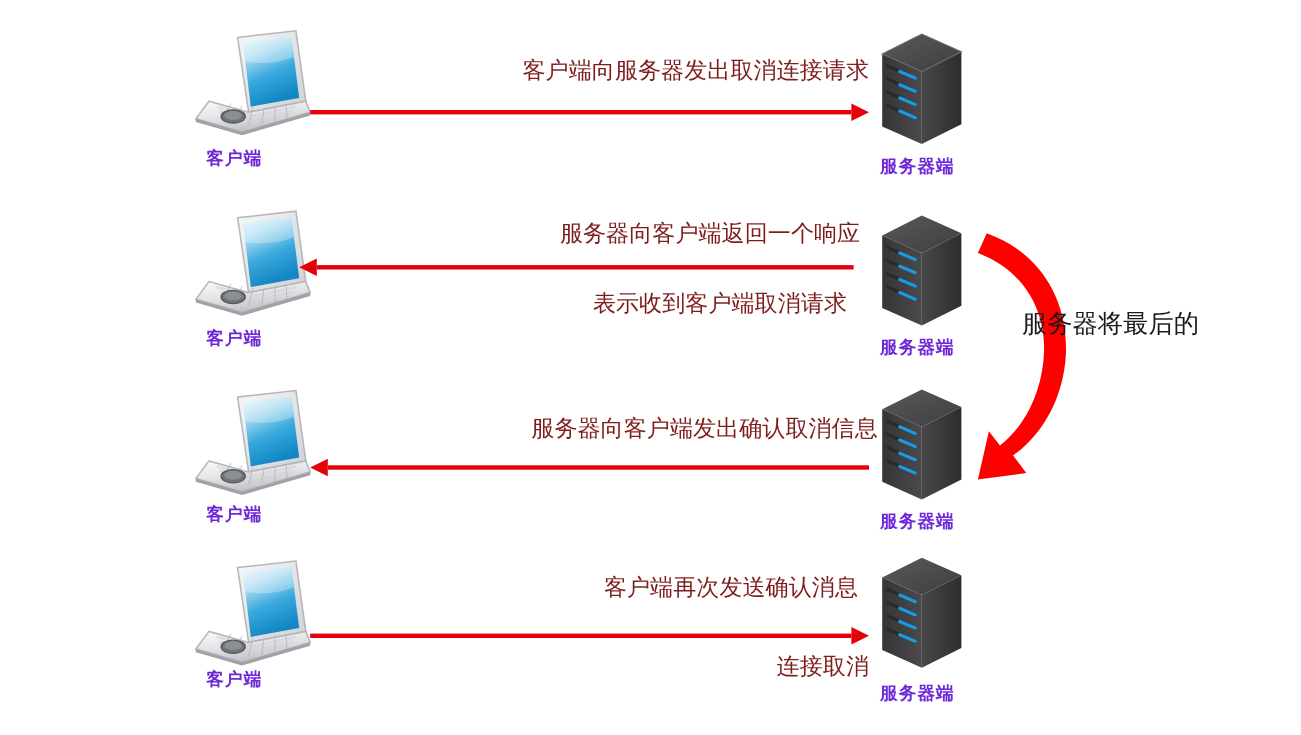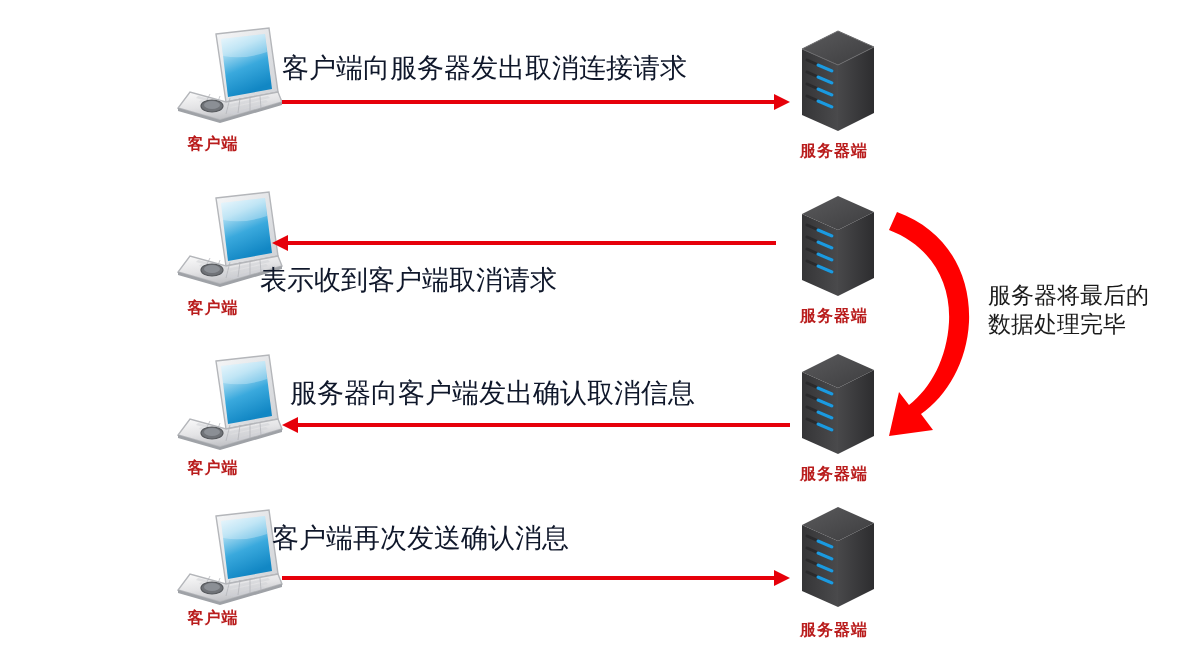--- a/index.html
+++ b/index.html
@@ -11,44 +11,44 @@
     position:relative;
   }
   .stage{position:absolute;left:0;top:0;width:1183px;height:668px;}
 
   
   .node{position:absolute;}
   .node-label{
     position:absolute;
     width:160px;text-align:center;
     font-size:16px;font-weight:bold;
-    color:#b91c1c;
+    color:#6d28d9;
     letter-spacing:1px;
     white-space:nowrap;
   }
 
   
   .arrow-line{position:absolute;height:4px;background:#e6000a;}
   .arrow-head{position:absolute;width:0;height:0;}
   .head-right{
     border-top:8px solid transparent;
     border-bottom:8px solid transparent;
     border-left:16px solid #e6000a;
   }
   .head-left{
     border-top:8px solid transparent;
     border-bottom:8px solid transparent;
     border-right:16px solid #e6000a;
   }
 
   .msg{
     position:absolute;
-    text-align:left;
-    font-size:27px;
-    color:#0f172a;
+    text-align:right;
+    font-size:21px;
+    color:#7f1d1d;
     white-space:nowrap;
     font-family:"DejaVu Sans","Liberation Sans",sans-serif;
     font-weight:400;
   }
 
   .side-note{
     position:absolute;
     font-size:23px;
     line-height:1.28;
     color:#1a1a1a;
@@ -198,20 +198,21 @@
       <g stroke="#1b9ae0" stroke-width="3" stroke-linecap="round">
         <line x1="28" y1="38" x2="42" y2="44"></line>
           <line x1="28" y1="50" x2="42" y2="56"></line>
         <line x1="28" y1="62" x2="42" y2="68"></line>
           <line x1="28" y1="74" x2="42" y2="80"></line>
       </g>
     </svg>
   </div>
   <div class="node-label" style="left:754px;top:306px;">服务器端</div>
 
+  <div class="msg" style="left:272px;top:198px;width:510px;">服务器向客户端返回一个响应</div>
   <div class="arrow-line" style="left:288px;top:241px;width:488px;"></div>
   <div class="arrow-head head-left" style="left:272px;top:235px;"></div>
   <div class="msg" style="left:260px;top:262px;width:510px;">表示收到客户端取消请求</div>
 
   <div class="node" style="left:168px;top:353px;">
     <svg width="120" height="106" viewBox="0 0 120 106" aria-hidden="true">
       <path d="M48 8 L101 2 L110 66 L58 76 Z" fill="url(#lidg1)" stroke="#b4b6ba" stroke-width="1.4"></path>
       <path d="M53 13 L97 8 L104 63 L60 71 Z" fill="url(#scr1)"></path>
       <path d="M53 13 L97 8 L99 26 Q76 34 55 30 Z" fill="#ffffff" opacity="0.28"></path>
       <path d="M58 76 L110 66 L114 76 L52 94 L10 82 L22 66 Z" fill="url(#bodyg1)" stroke="#b4b6ba" stroke-width="1.4"></path>
@@ -303,34 +304,34 @@
         <line x1="28" y1="62" x2="42" y2="68"></line>
           <line x1="28" y1="74" x2="42" y2="80"></line>
       </g>
     </svg>
   </div>
   <div class="node-label" style="left:754px;top:620px;">服务器端</div>
 
   <div class="msg" style="left:272px;top:520px;width:508px;">客户端再次发送确认消息</div>
   <div class="arrow-line" style="left:282px;top:576px;width:492px;"></div>
   <div class="arrow-head head-right" style="left:774px;top:570px;"></div>
+  <div class="msg" style="left:282px;top:592px;width:508px;">连接取消</div>
 
   <div class="node" style="left:885px;top:200px;">
     <svg width="110" height="240" viewBox="0 0 110 240" aria-hidden="true">
       <path d="M12 12
                C 62 30, 86 74, 84 122
                C 82 162, 62 196, 36 214
                L 48 230
                L 4 236
                L 14 192
                L 24 205
                C 46 188, 62 158, 64 122
                C 66 82, 46 46, 4 30
                Z" fill="#ff0000"></path>
     </svg>
   </div>
 
-  <div class="side-note" style="left:988px;top:281px;">
+  <div class="side-note" style="left:929px;top:281px;text-align:center;">
     <div>服务器将最后的</div>
-    <div>数据处理完毕</div>
   </div>
 
 </div>
 
 </body></html>

